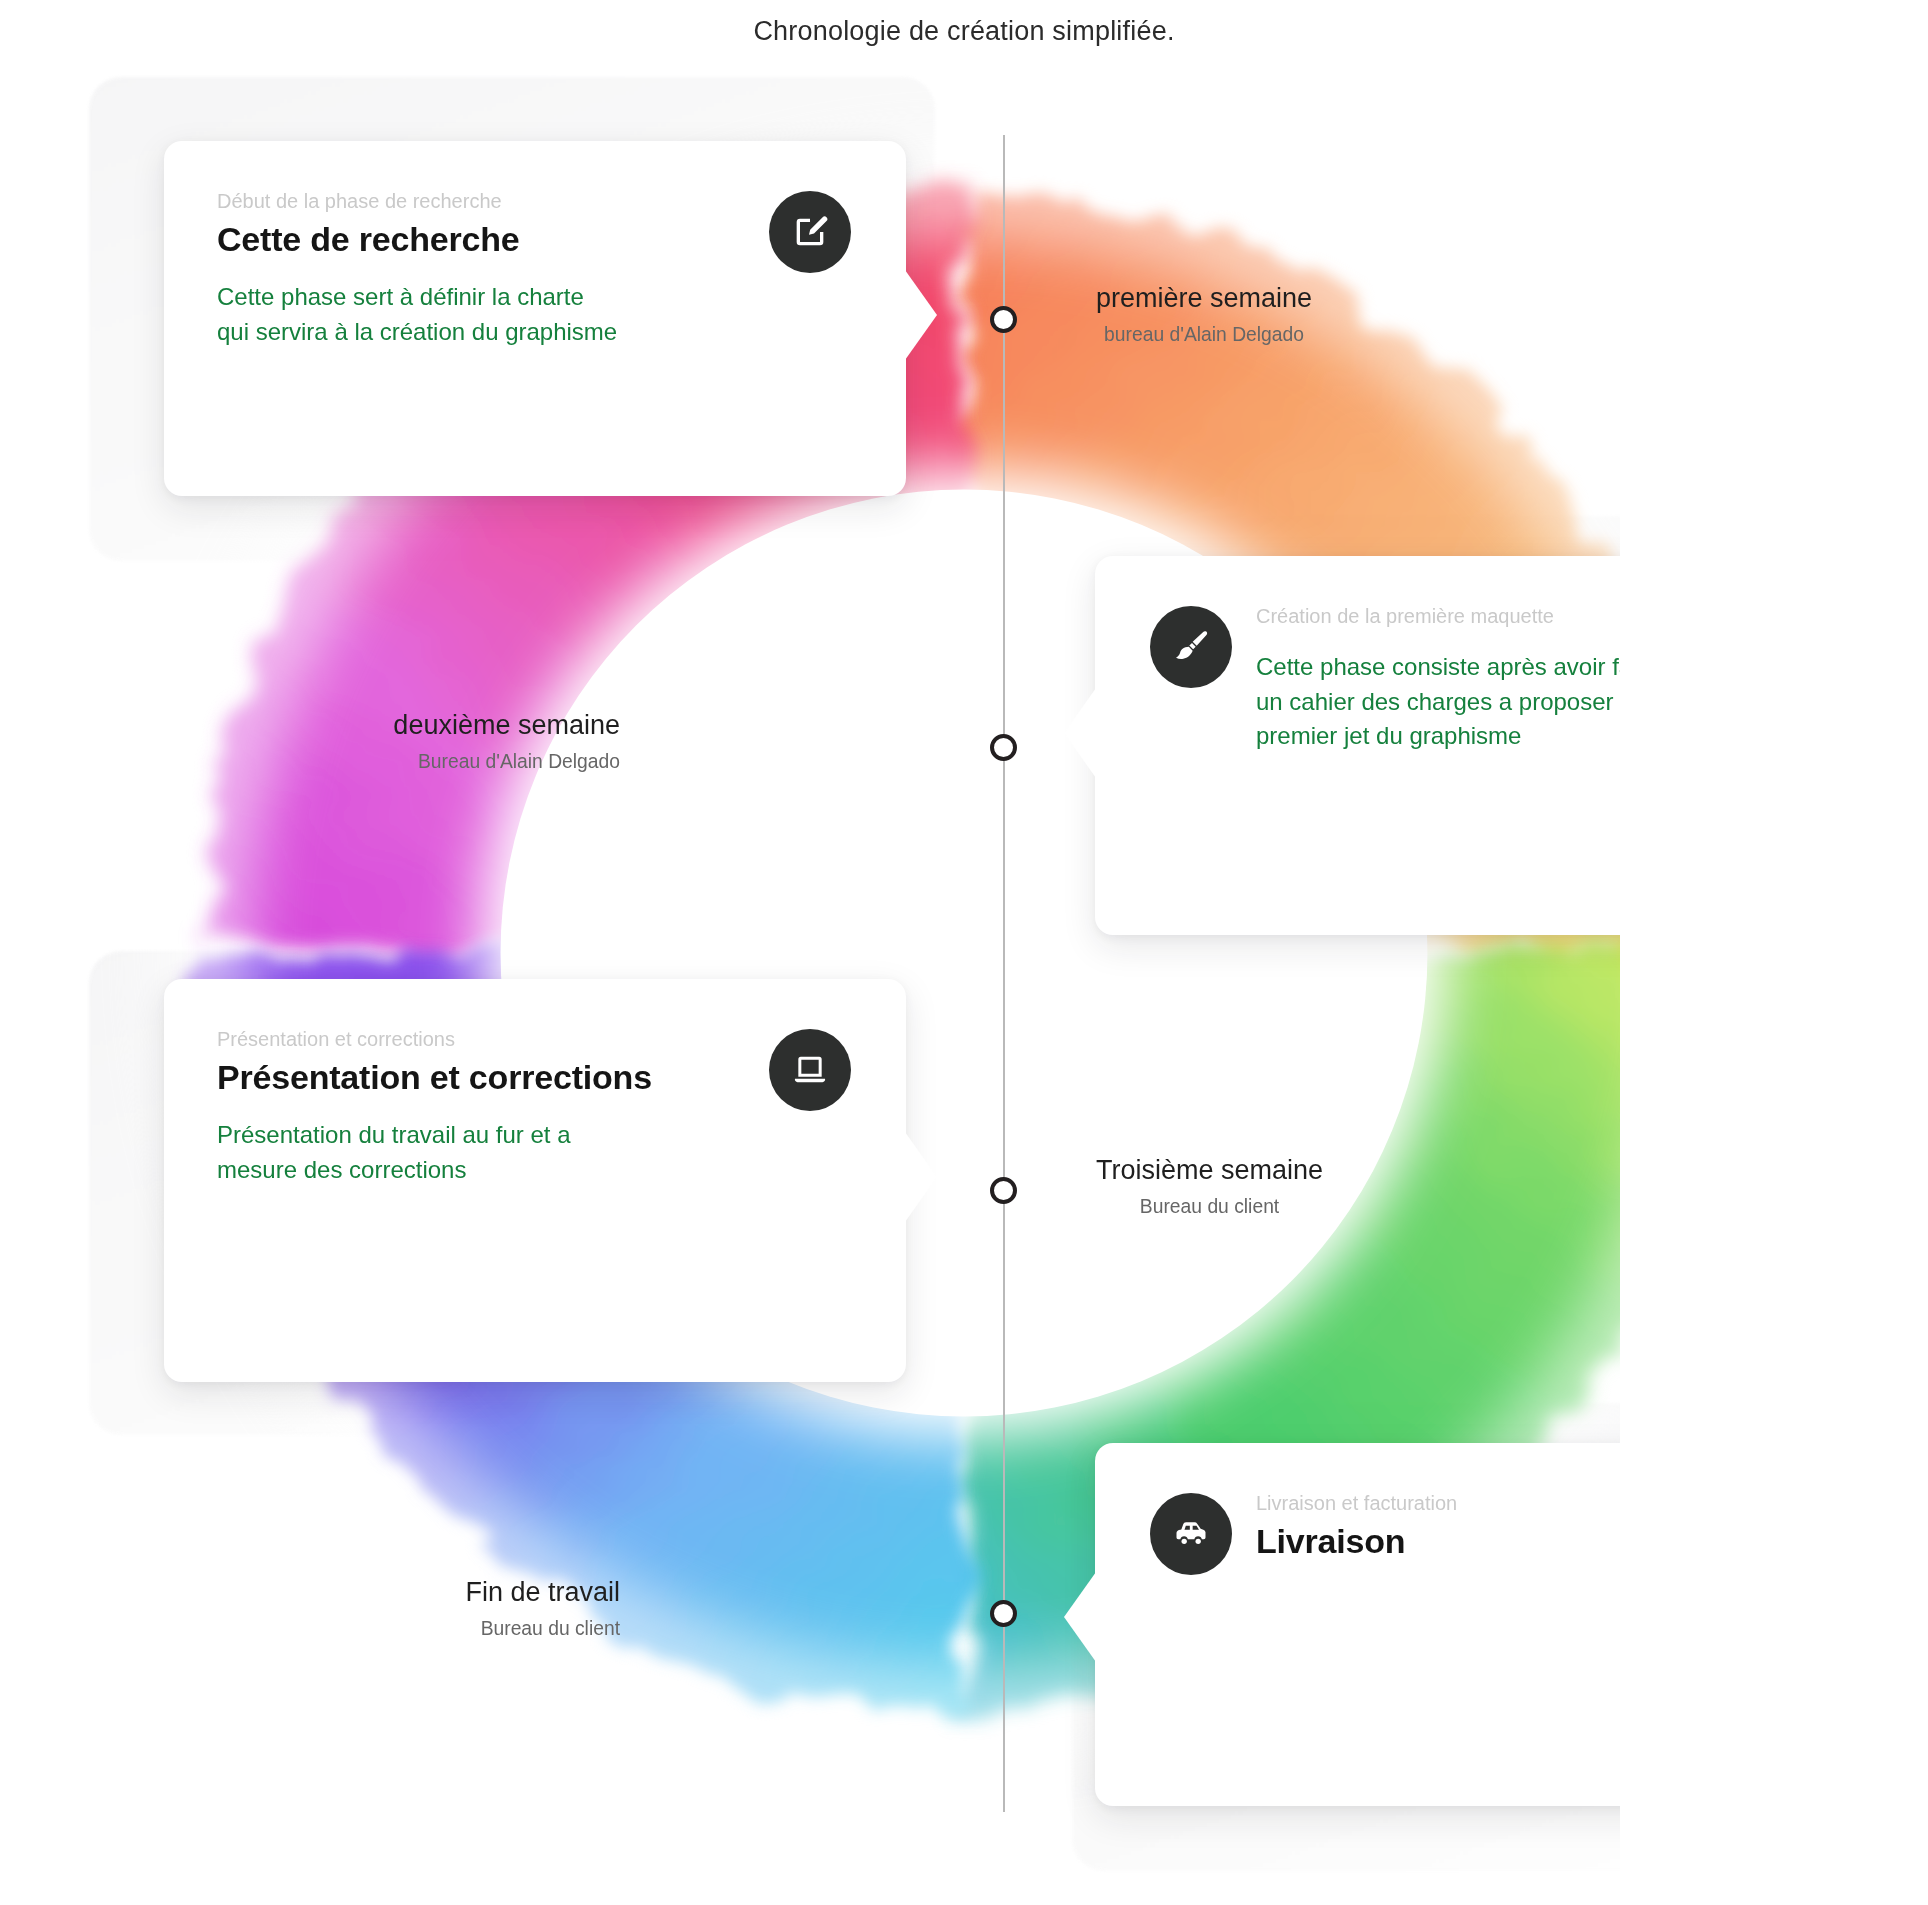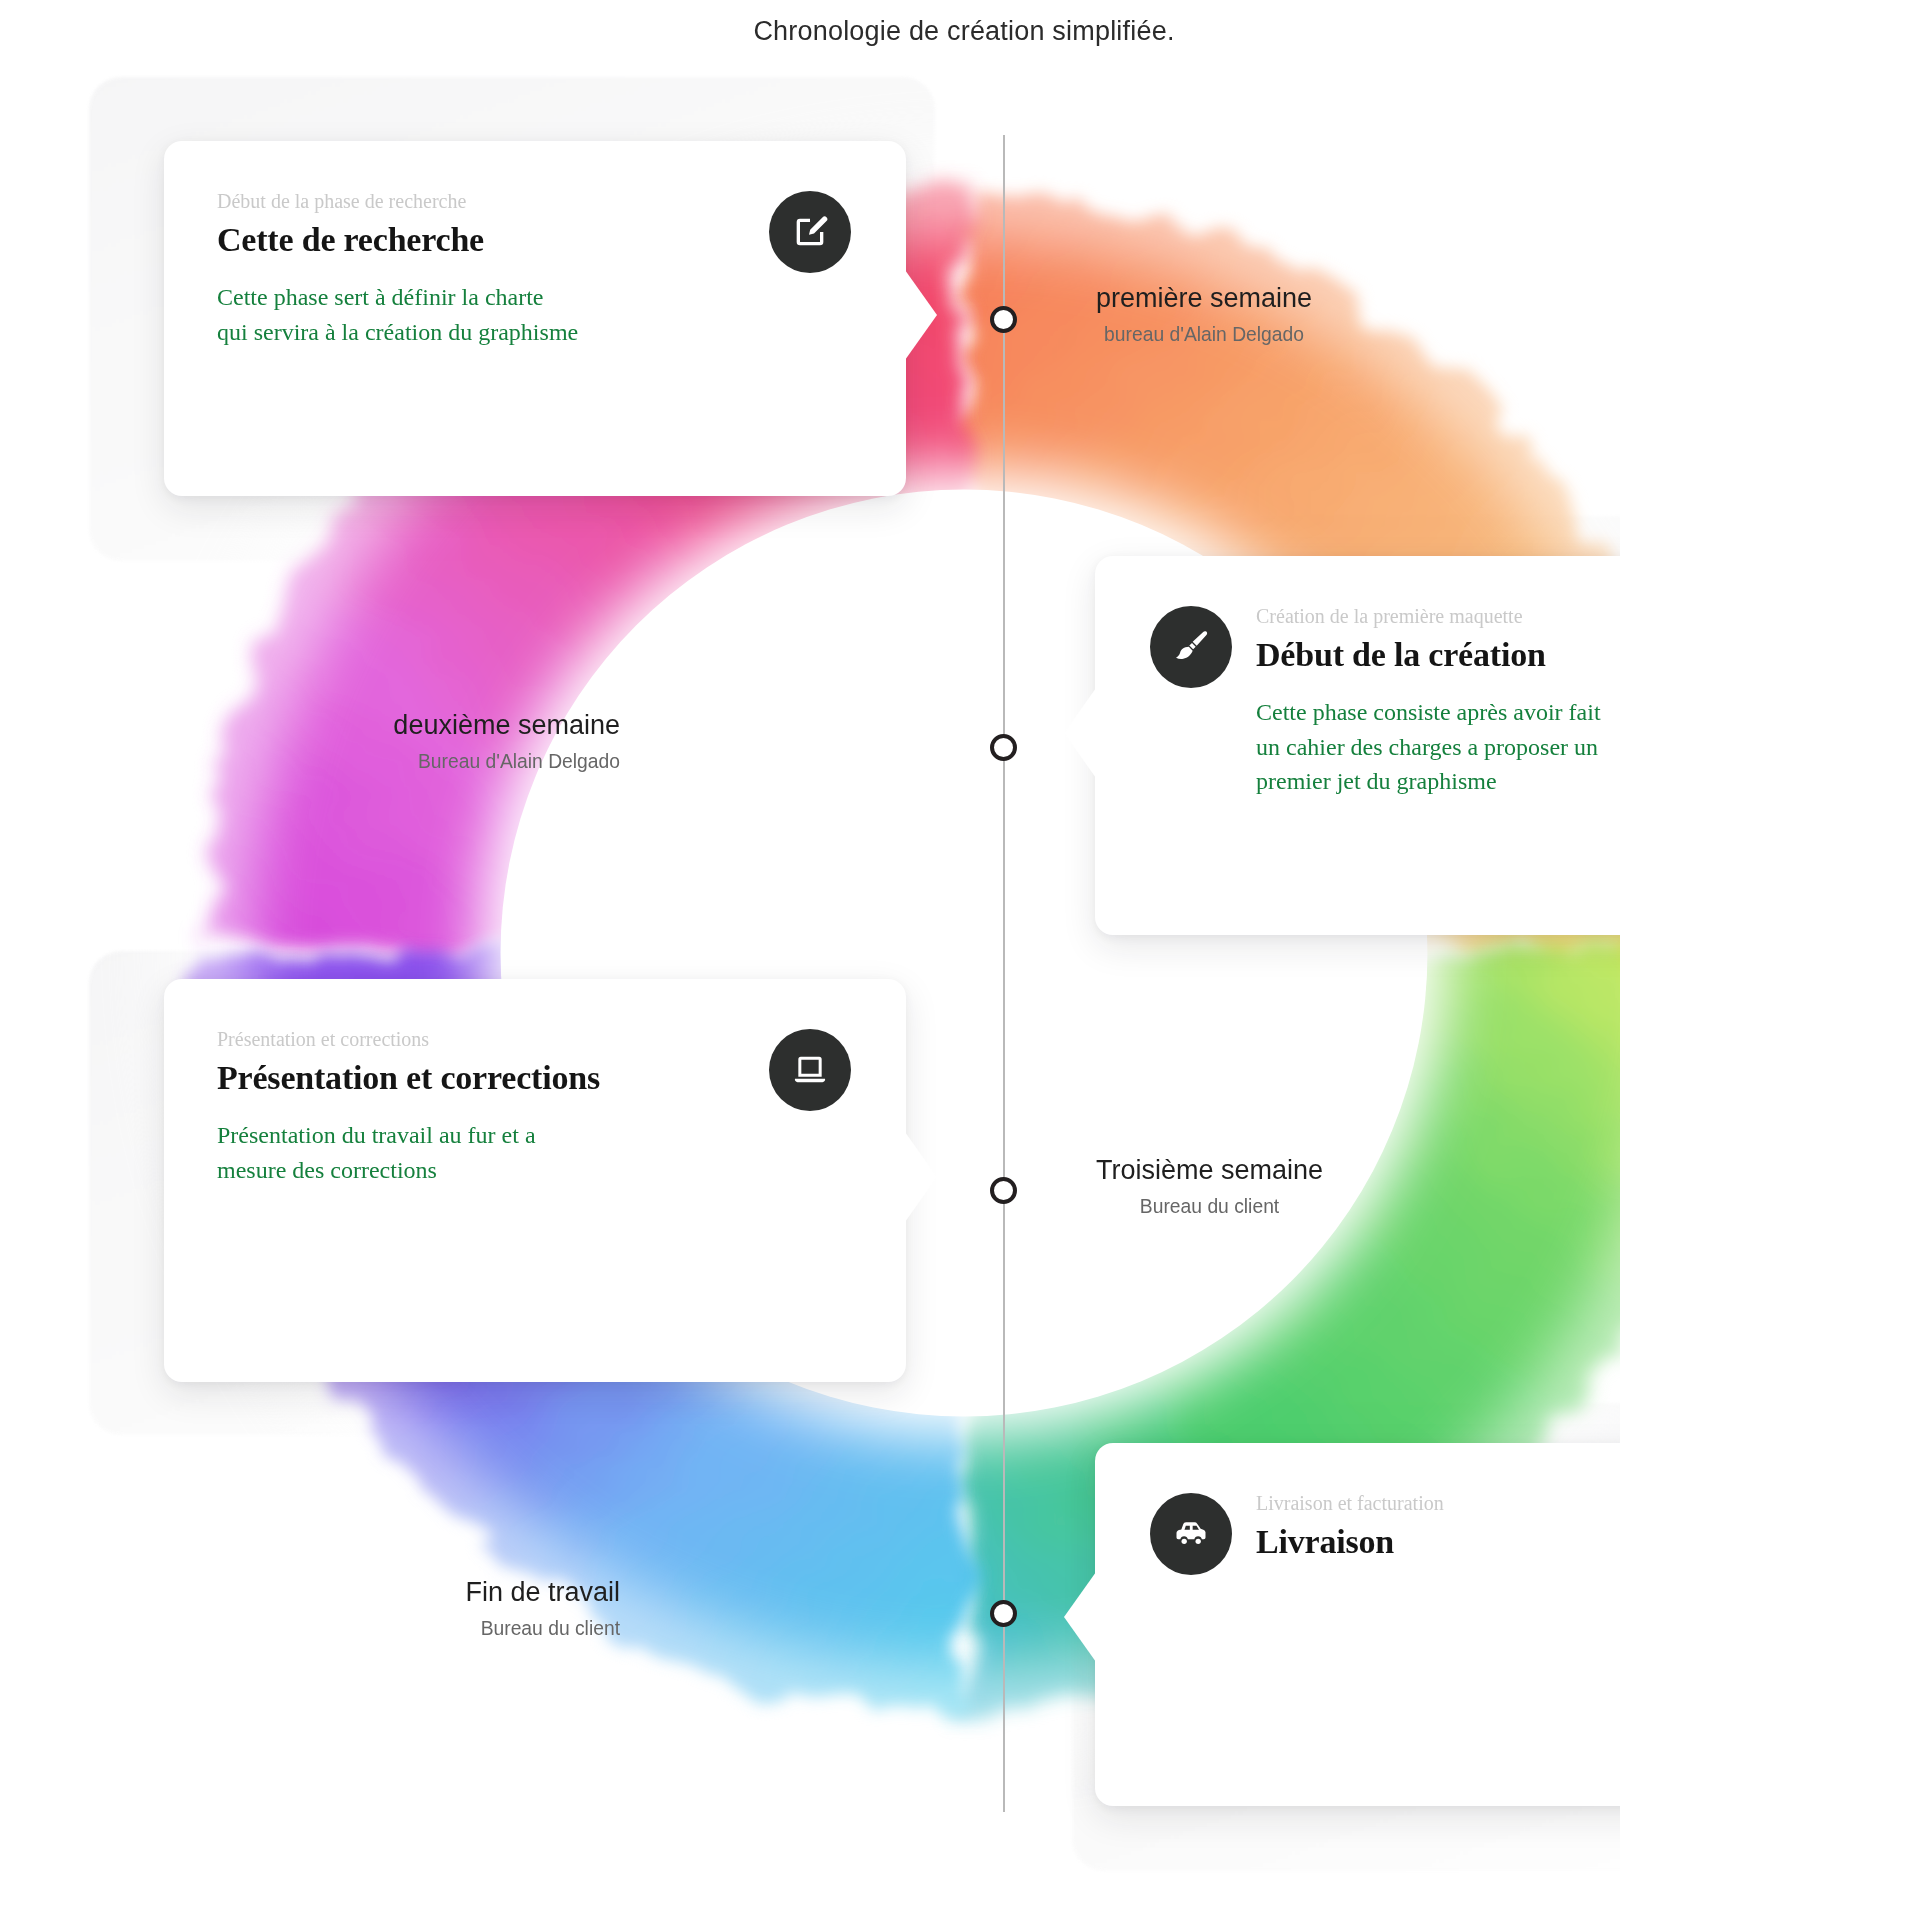--- a/index.html
+++ b/index.html
@@ -103,21 +103,20 @@
   #ms4 { right: 1000px; top: 1576px; }
 
   
   .card {
     position: absolute;
     background: #ffffff;
     border-radius: 18px;
     box-shadow: 0 11.3px 35px rgba(25,25,35,.10),
                 0 2.4px 9.7px rgba(25,25,35,.05);
     z-index: 40;
-    font-family: Liberation Serif, serif;
   }
   .card-inner {
     position: relative;
     padding: 47px 53px 50px 53px;
     height: 100%;
   }
 
   
   .notch {
     position: absolute;
@@ -311,21 +310,20 @@
     <div class="notch notch-right"></div>
     <div class="card-inner">
       <div class="icon-badge">
         <svg viewBox="0 0 24 24" aria-hidden="true">
           <path d="M20.8 2.6a1.4 1.4 0 0 1 .6 2l-6 6.6-2.4-2.4 6.5-6a1.4 1.4 0 0 1 1.3-.2z"></path>
           <path d="M12.6 9.6l2.2 2.2-1.5 1.6-2.3-2.3 1.6-1.5z"></path>
           <path d="M10.7 11.9l2.3 2.3c-.9 2.4-3 4.3-5.6 4.8-1.5.3-3 .1-4.4-.6 1.3-.6 2.1-1.7 2.5-3.1.6-2 2.2-3.2 5.2-3.4z"></path>
         </svg>
       </div>
       <div class="card-eyebrow">Création de la première maquette</div>
-      <div class="card-title">Début de la création</div>
       <div class="card-body">Cette phase consiste après avoir fait
 un cahier des charges a proposer un
 premier jet du graphisme</div>
     </div>
   </div>
 
   <div class="card" id="card3">
     <div class="notch notch-left"></div>
     <div class="card-inner">
       <div class="icon-badge">

